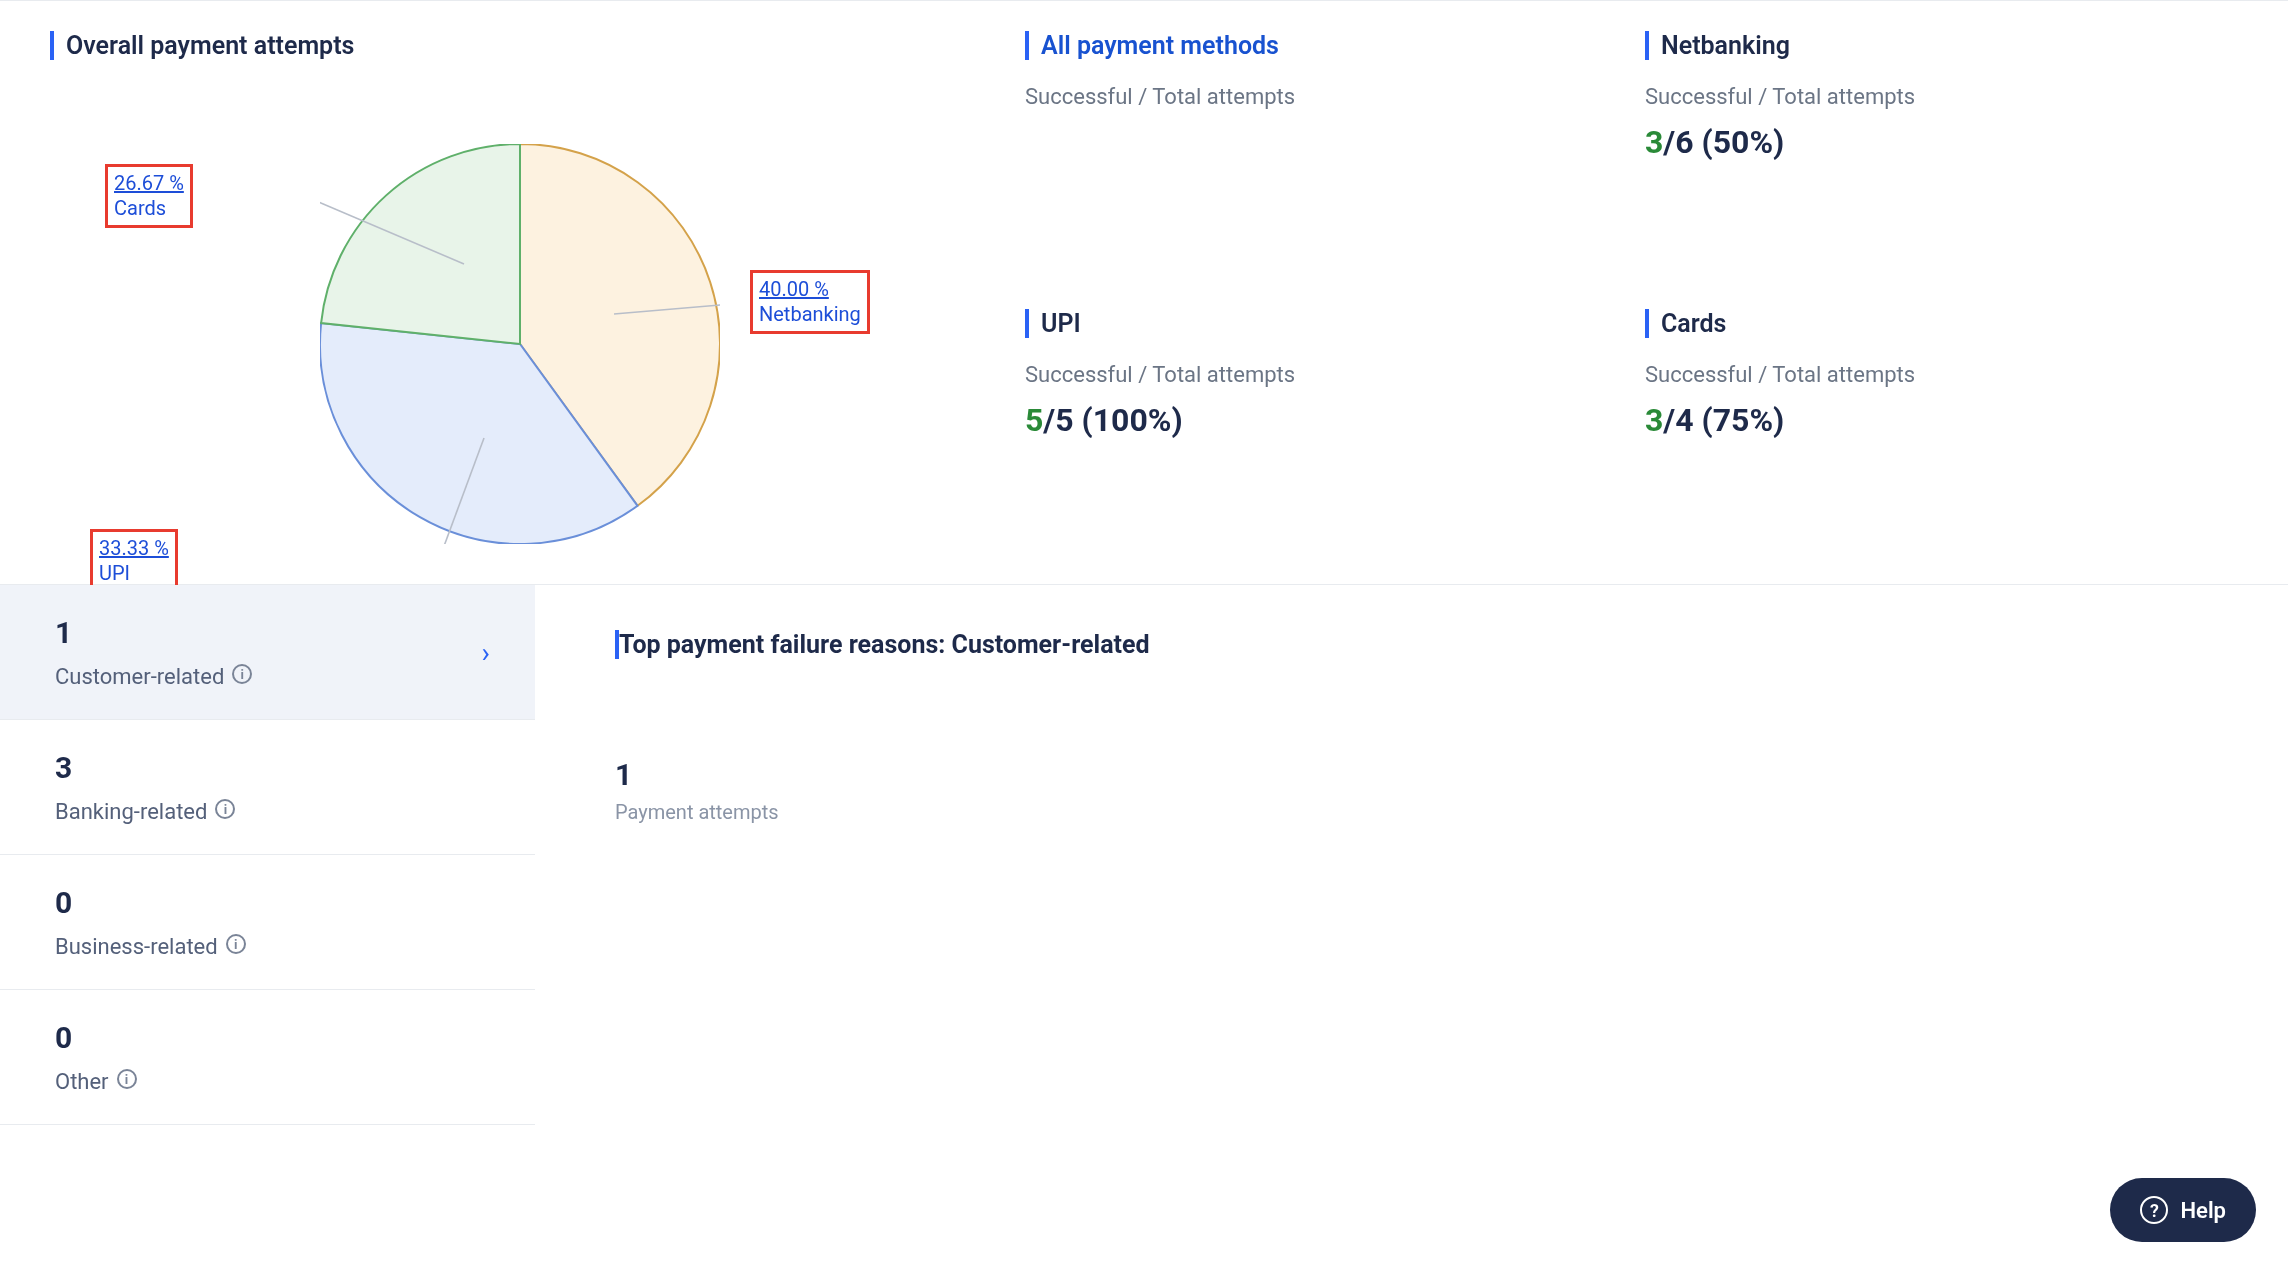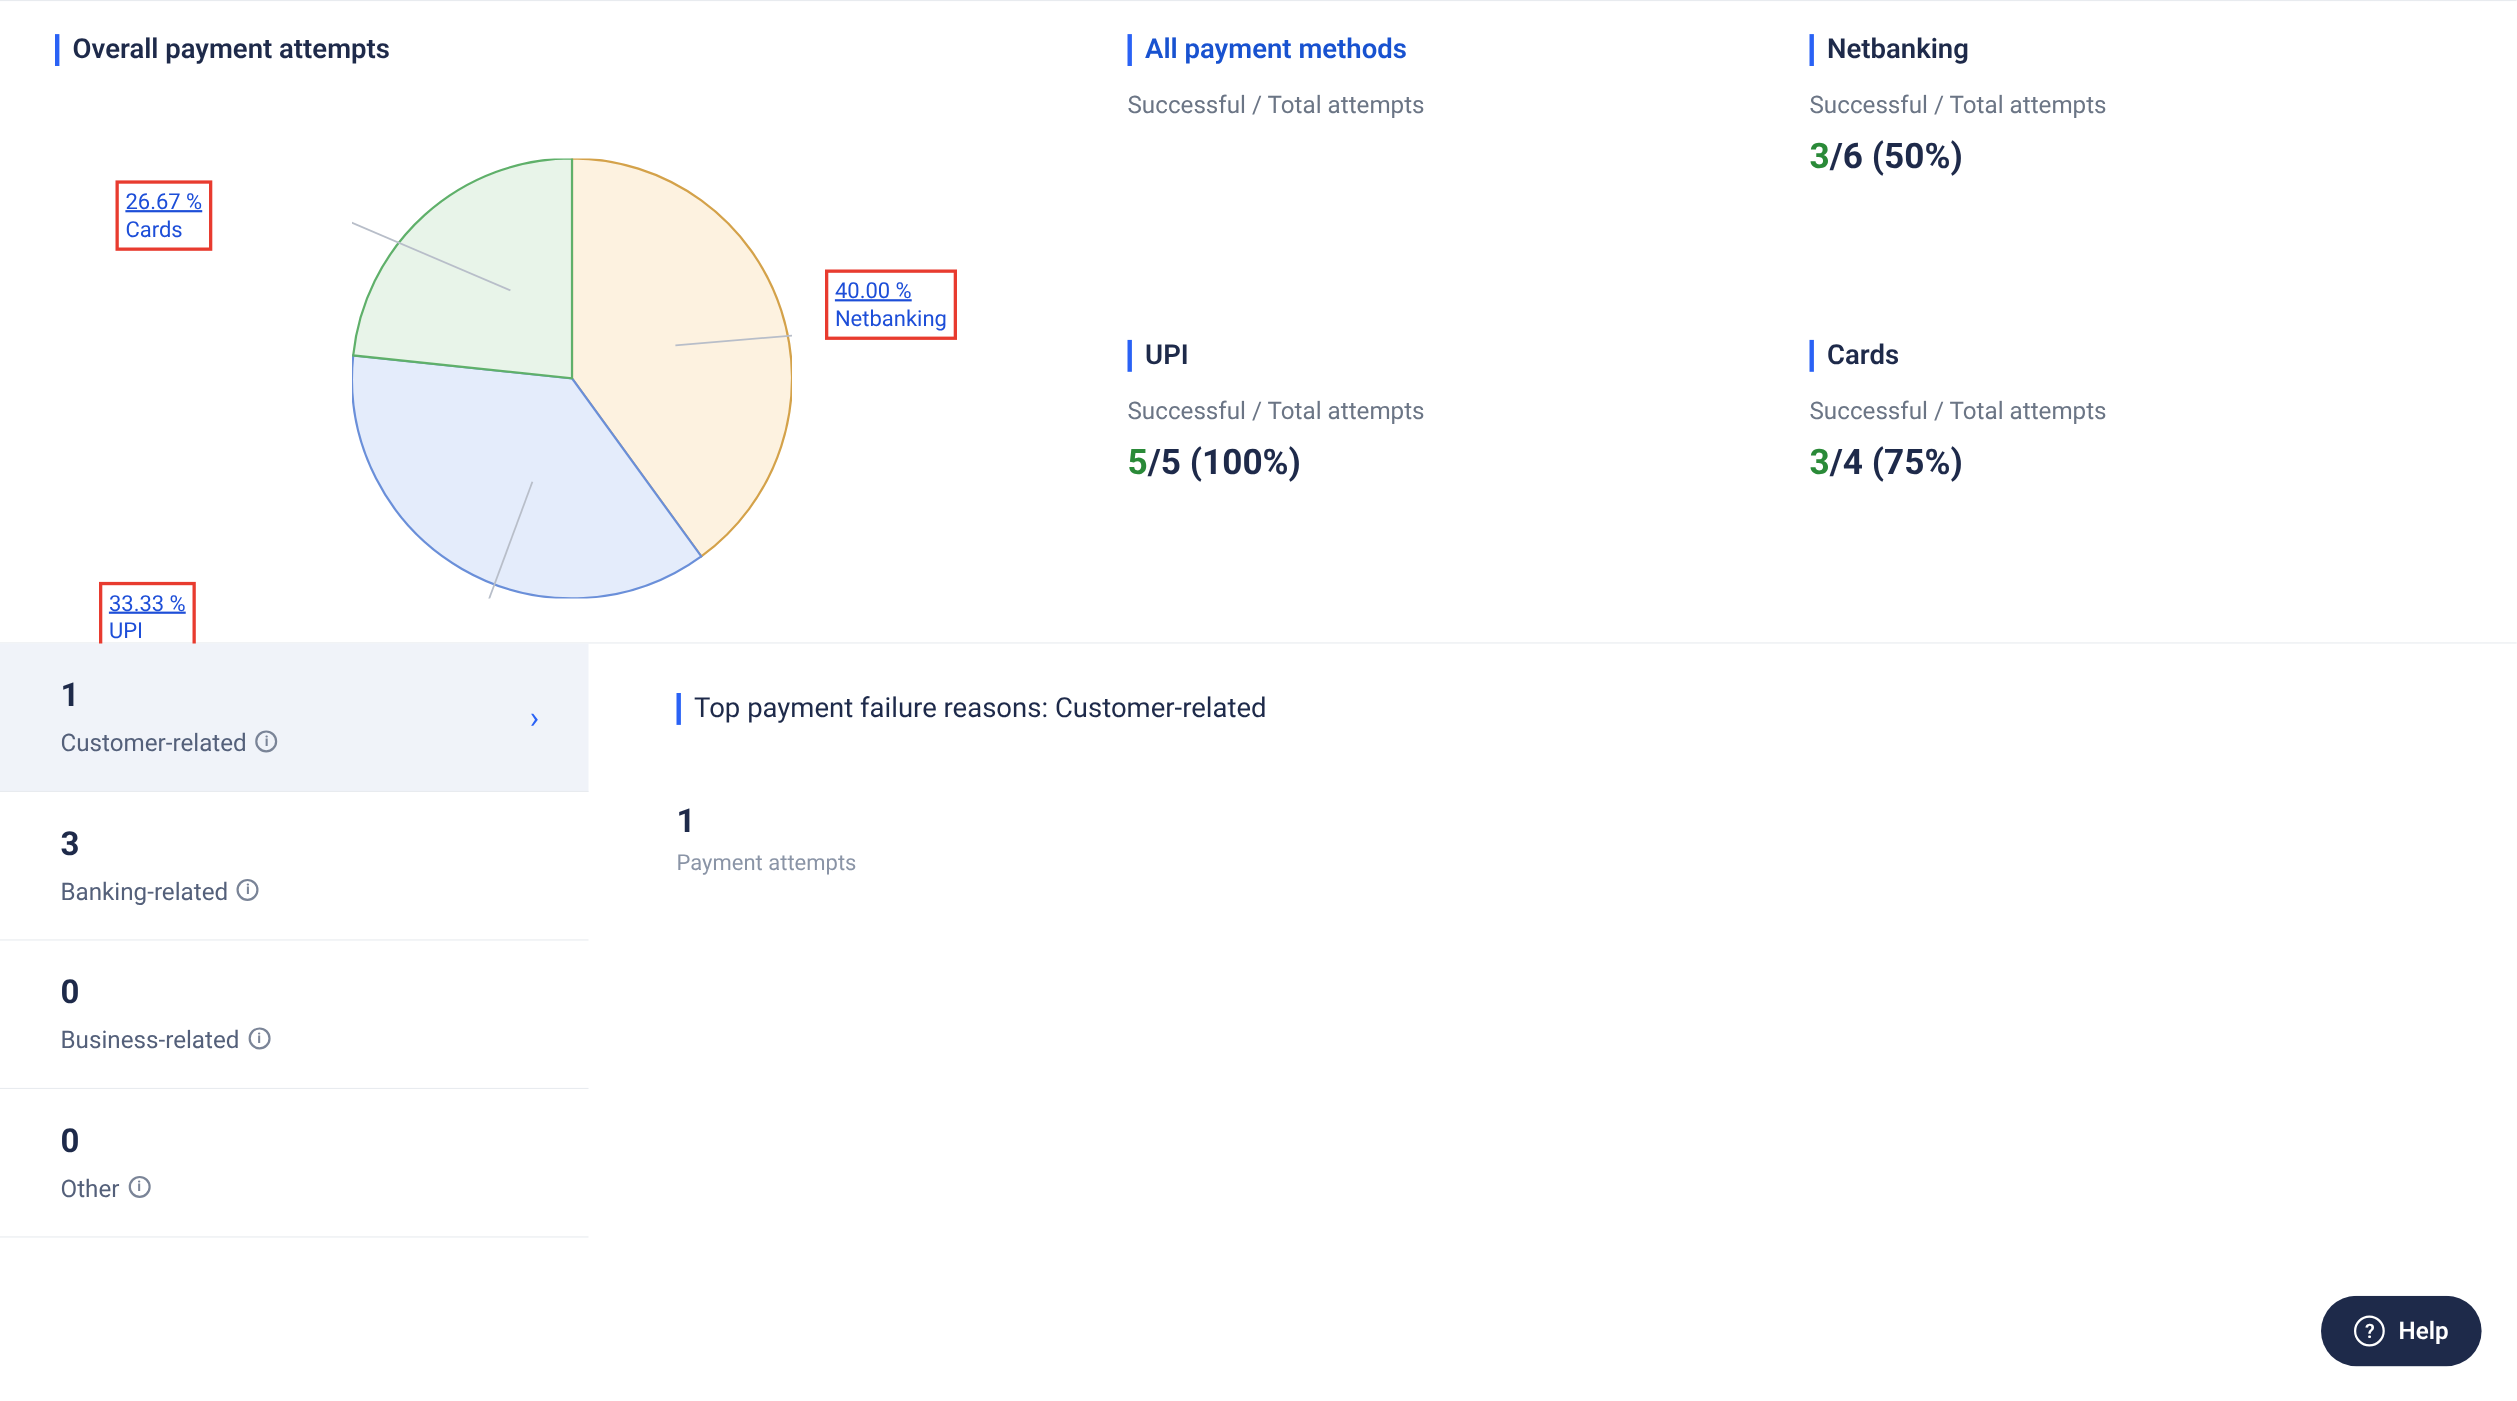--- a/index.html
+++ b/index.html
@@ -24,21 +24,21 @@
 .divider{height:1px;background:#e8ebef}
 .bottom-section{display:flex}
 .sidebar{width:535px}
 .side-item{padding:30px 55px;border-bottom:1px solid #e8ebef;position:relative}
 .side-item.active{background:#f0f3f9}
 .side-count{font-size:30px;font-weight:700;color:#1e2a4a;margin-bottom:14px}
 .side-label{font-size:22px;color:#54607a;display:flex;align-items:flex-start;gap:8px}
 .info-icon{display:inline-flex;width:20px;height:20px;border:2px solid #7a8497;border-radius:50%;align-items:center;justify-content:center;font-size:13px;color:#7a8497;font-weight:700;font-style:normal}
 .chevron{position:absolute;right:45px;top:50%;transform:translateY(-50%);color:#2a62f5;font-size:28px}
 .detail{flex:1;padding:45px 80px}
-.detail-heading{font-size:25px;font-weight:400;color:#1e2a4a;border-left:4px solid #2a62f5;padding-left:12px;margin-bottom:70px}
+.detail-heading{font-size:25px;font-weight:700;color:#1e2a4a;border-left:4px solid #2a62f5;margin-bottom:98px}
 .reason-count{font-size:30px;font-weight:700;color:#1e2a4a;margin-bottom:8px}
 .reason-label{font-size:20px;color:#8a94a6}
 .help-btn{position:fixed;right:32px;bottom:32px;background:#1e2a4a;color:#fff;border-radius:999px;padding:18px 30px;display:flex;align-items:center;gap:12px;font-size:22px;font-weight:600;cursor:pointer}
 .help-icon{display:inline-flex;width:28px;height:28px;border:2.5px solid #fff;border-radius:50%;align-items:center;justify-content:center;font-size:18px}
 </style>
 </head>
 <body>
 
 <div class="top-border"></div>
 
@@ -63,21 +63,21 @@
       <div class="pie-label red-box" style="left:55px;top:80px">
         <div class="pct">26.67 %</div>
         <div>Cards</div>
       </div>
 
       <div class="pie-label red-box" style="left:40px;top:445px">
         <div class="pct">33.33 %</div>
         <div>UPI</div>
       </div>
 
-      <div class="pie-label red-box" style="left:700px;top:161px">
+      <div class="pie-label red-box" style="left:700px;top:186px">
         <div class="pct">40.00 %</div>
         <div>Netbanking</div>
       </div>
     </div>
   </div>
 
   <div class="stats-col">
     <div class="stat">
       <div class="stat-heading link">All payment methods</div>
       <div class="stat-sub">Successful / Total attempts</div>

